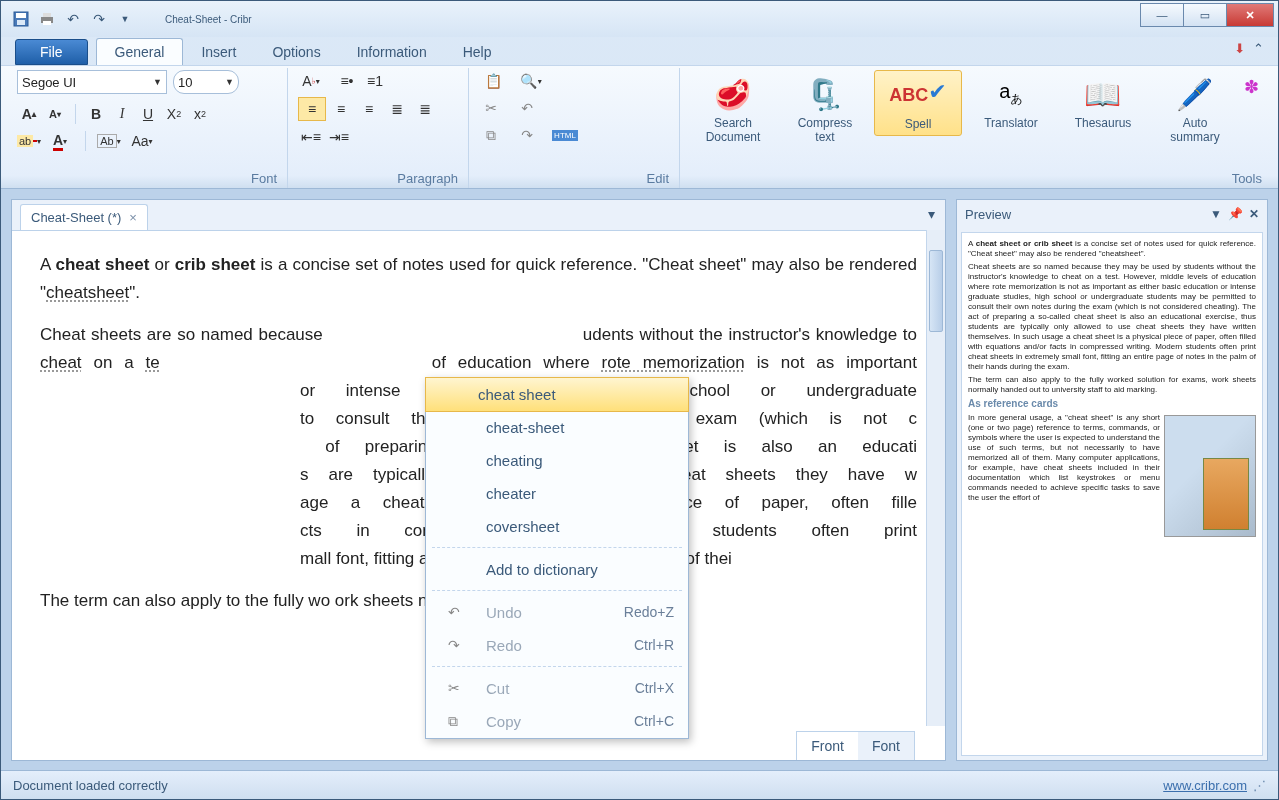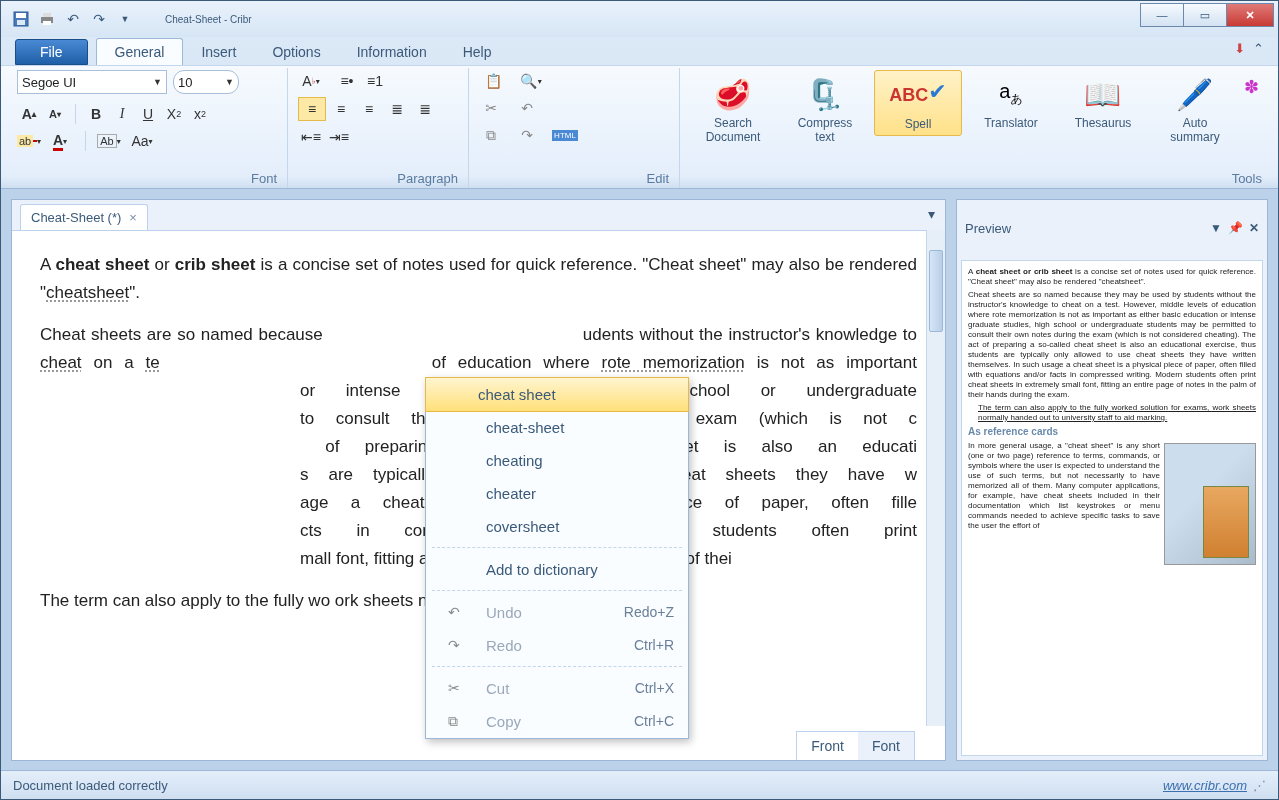--- a/index.html
+++ b/index.html
@@ -39,29 +39,29 @@
 .doctab .x{color:#7a8fa8;font-size:13px;cursor:pointer;}
 .docinner{flex:1;background:#fff;border-top:1px solid #bcd2ea;padding:20px 28px;font-size:17px;line-height:28px;color:#222;text-align:justify;overflow:hidden;position:relative;}
 .docinner b{font-weight:bold;}
 .docinner .ul{text-decoration:underline dotted #888; text-underline-offset:3px;}
 .scroll{position:absolute;right:0;top:30px;bottom:34px;width:18px;background:#e6eef8;border-left:1px solid #c3d6ec;}
 .scroll .thumb{position:absolute;left:2px;right:2px;top:20px;height:80px;background:linear-gradient(to right,#d6e5f5,#b8cee8);border:1px solid #9db8d6;border-radius:2px;}
 .fbtabs{position:absolute;right:30px;bottom:0;display:flex;background:#eaf1fa;border:1px solid #bcd2ea;border-bottom:none;}
 .fbtab{padding:6px 14px;font-size:14px;color:#3b5a7a;cursor:pointer;}
 .fbtab.active{background:#fff;}
 .preview{width:310px;background:#eaf1fa;border:1px solid #9db8d6;display:flex;flex-direction:column;}
-.preview-hdr{height:24px;display:flex;align-items:center;padding:16px 8px;font-size:13px;color:#3b5a7a;text-align:right;}
+.preview-hdr{height:24px;display:flex;align-items:center;padding:2px 8px;font-size:13px;color:#3b5a7a;text-align:right;}
 .preview-hdr .pctrl{margin-left:auto;display:flex;gap:6px;font-size:12px;}
 .preview-body{flex:1;background:#fff;margin:4px;border:1px solid #c3d6ec;padding:6px;font-size:8px;line-height:10px;color:#222;overflow:hidden;text-align:justify;}
 .preview-body b{font-weight:bold;}
 .preview-body h4{font-size:10px;color:#6a8aab;margin:4px 0;}
 .prevbox{float:right;width:90px;height:120px;background:linear-gradient(135deg,#cde 40%,#abc 100%);border:1px solid #999;margin:2px 0 2px 4px;position:relative;}
 .juice{position:absolute;right:6px;bottom:6px;width:44px;height:70px;background:linear-gradient(to bottom,#e8a860,#d08030);border:1px solid #784;}
 .statusbar{position:absolute;left:0;right:0;bottom:0;height:28px;background:linear-gradient(to bottom,#e4eefb,#cfdff0);border-top:1px solid #9db8d6;display:flex;align-items:center;padding:0 12px;font-size:13px;color:#3b5a7a;}
-.statusbar .lnk{margin-left:auto;text-decoration:underline;color:#3b6fad;font-style:italic;}
+.statusbar .lnk{margin-left:auto;text-decoration:underline;color:#3b6fad;}
 .ctxmenu{position:absolute;left:424px;top:376px;width:262px;background:#fafdff;border:1px solid #9db8d6;box-shadow:2px 3px 8px rgba(0,0,0,.25);z-index:50;font-size:15px;color:#3b5a7a;}
 .ctxitem{padding:8px 12px 8px 52px;cursor:pointer;position:relative;margin-left:8px;}
 .ctxitem.hl{background:linear-gradient(to bottom,#fff5d0,#ffe07a);border:1px solid #e7b84a;margin:-1px;}
 .ctxsep{height:1px;border-top:1px dashed #c3d6ec;margin:4px 6px;}
 .ctxitem .ico{position:absolute;left:14px;top:8px;width:20px;color:#888;font-size:14px;}
 .ctxitem .sc{position:absolute;right:14px;top:8px;color:#6a7f99;font-size:14px;}
 .ctxitem.dis{color:#9aa8b8;}
 .dropdown-handle{position:absolute;right:10px;top:6px;color:#3b5a7a;font-size:14px;}
 .underline-red{border-bottom:2px solid #c00;}
 .hl-yel{background:#fde9a6;}
@@ -282,21 +282,21 @@
         <span>Preview</span>
         <div class="pctrl">
           <span>▼</span>
           <span>📌</span>
           <span style="font-weight:bold;">✕</span>
         </div>
       </div>
       <div class="preview-body">
         <p style="margin:0 0 3px 0;"><span>A </span><b>cheat sheet or crib sheet</b><span> is a concise set of notes used for quick reference. "Cheat sheet" may also be rendered "cheatsheet".</span></p>
         <p style="margin:0 0 3px 0;">Cheat sheets are so named because they may be used by students without the instructor's knowledge to cheat on a test. However, middle levels of education where rote memorization is not as important as either basic education or intense graduate studies, high school or undergraduate students may be permitted to consult their own notes during the exam (which is not considered cheating). The act of preparing a so-called cheat sheet is also an educational exercise, thus students are typically only allowed to use cheat sheets they have written themselves. In such usage a cheat sheet is a physical piece of paper, often filled with equations and/or facts in compressed writing. Modern students often print cheat sheets in extremely small font, fitting an entire page of notes in the palm of their hands during the exam.</p>
-        <p style="margin:0 0 3px 10px;text-decoration:underline;">The term can also apply to the fully worked solution for exams, work sheets normally handed out to university staff to aid marking.</p>
+        <p style="margin:0 0 3px 0;">The term can also apply to the fully worked solution for exams, work sheets normally handed out to university staff to aid marking.</p>
         <h4>As reference cards</h4>
         <div class="prevbox">
             <div class="juice"></div>
           </div>
         <p style="margin:0;">In more general usage, a "cheat sheet" is any short (one or two page) reference to terms, commands, or symbols where the user is expected to understand the use of such terms, but not necessarily to have memorized all of them. Many computer applications, for example, have cheat sheets included in their documentation which list keystrokes or menu commands needed to achieve specific tasks to save the user the effort of</p>
       </div>
     </div>
   </div>
 
   <div class="statusbar">

